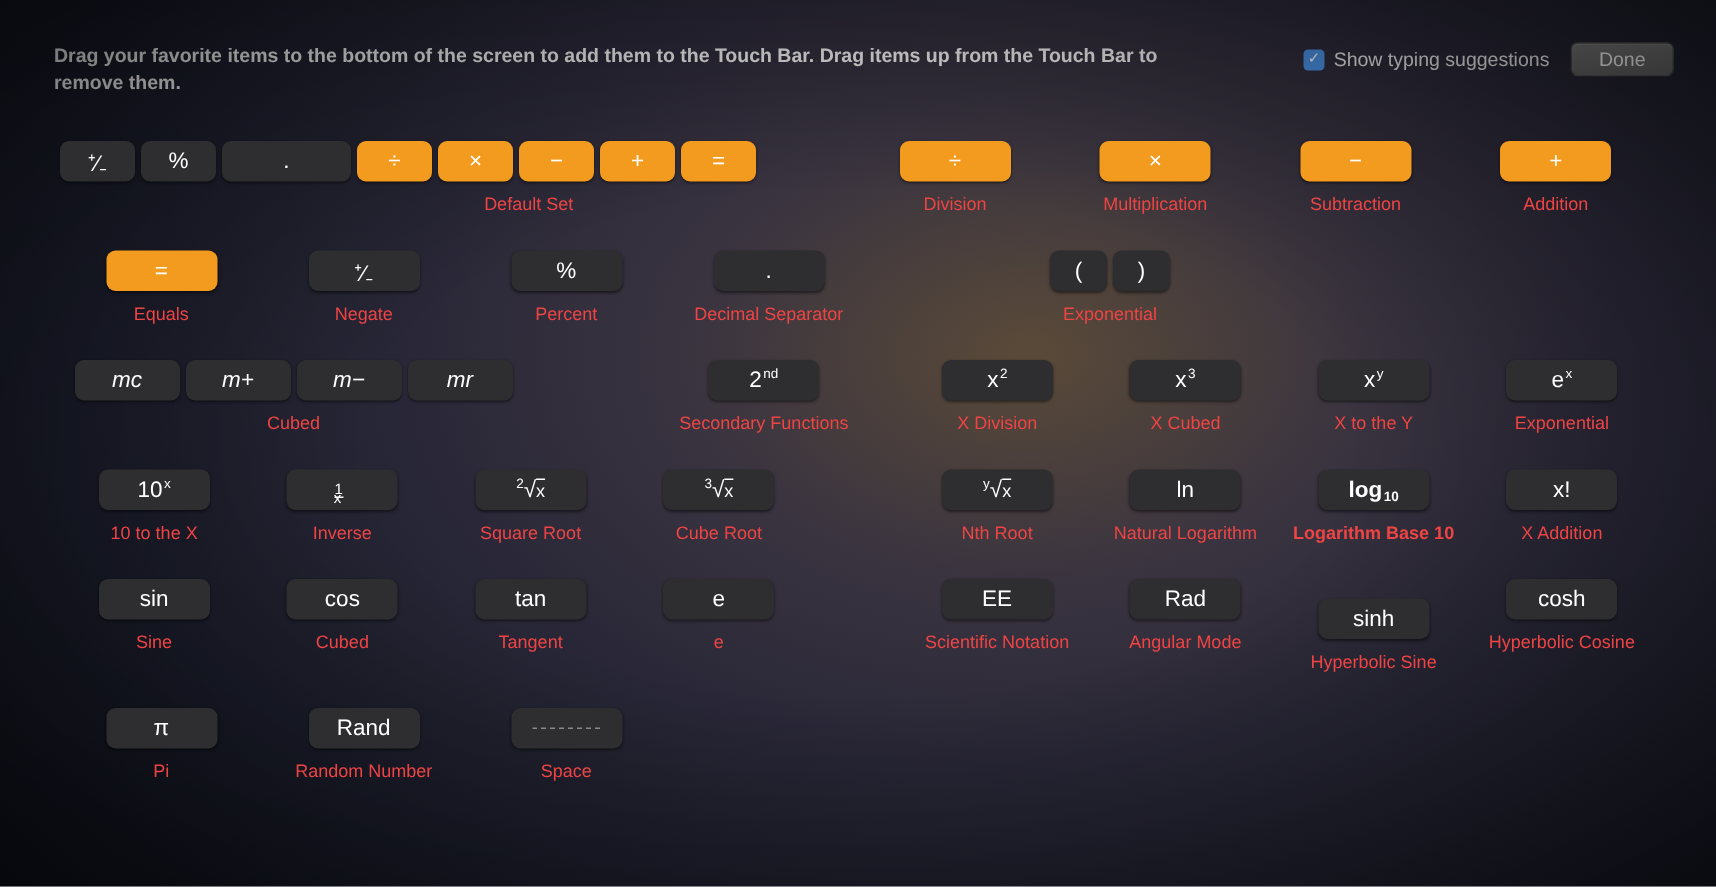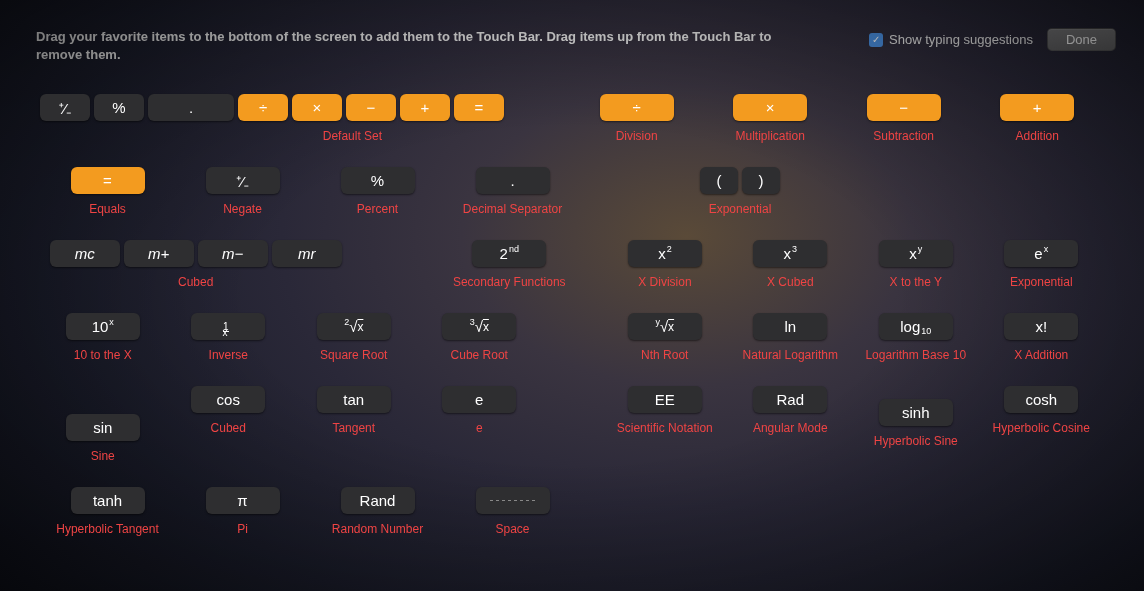--- a/index.html
+++ b/index.html
@@ -222,32 +222,32 @@
       <div class="label">Cube Root</div>
     </div>
     <div class="cell" style="width:135px; margin-left:60px;">
       <div class="btn wider"><span class="pre">y</span>√<span style="text-decoration:overline;font-size:12px;">x</span></div>
       <div class="label">Nth Root</div>
     </div>
     <div class="cell" style="width:135px;">
       <div class="btn wider">ln</div>
       <div class="label">Natural Logarithm</div>
     </div>
-    <div class="cell" style="width:135px;">
+    <div class="cell" style="width:135px;font-weight:bold;">
       <div class="btn wider">log<span class="sub">10</span></div>
       <div class="label">Logarithm Base 10</div>
     </div>
     <div class="cell" style="width:135px;">
       <div class="btn wider">x!</div>
       <div class="label">X Addition</div>
     </div>
   </div>
 
   <div class="row">
-    <div class="cell" style="width:135px;margin-top:28px;">
+    <div class="cell" style="width:135px;">
       <div class="btn wider">sin</div>
       <div class="label">Sine</div>
     </div>
     <div class="cell" style="width:135px;">
       <div class="btn wider">cos</div>
       <div class="label">Cubed</div>
     </div>
     <div class="cell" style="width:135px;">
       <div class="btn wider">tan</div>
       <div class="label">Tangent</div>
@@ -268,24 +268,20 @@
       <div class="btn wider">sinh</div>
       <div class="label">Hyperbolic Sine</div>
     </div>
     <div class="cell" style="width:135px;">
       <div class="btn wider">cosh</div>
       <div class="label">Hyperbolic Cosine</div>
     </div>
   </div>
 
   <div class="row">
-    <div class="cell" style="width:135px;">
-      <div class="btn wider">tanh</div>
-      <div class="label">Hyperbolic Tangent</div>
-    </div>
     <div class="cell" style="width:135px;">
       <div class="btn wider">π</div>
       <div class="label">Pi</div>
     </div>
     <div class="cell" style="width:135px;">
       <div class="btn wider">Rand</div>
       <div class="label">Random Number</div>
     </div>
     <div class="cell" style="width:135px;">
       <div class="btn wider space-btn">

